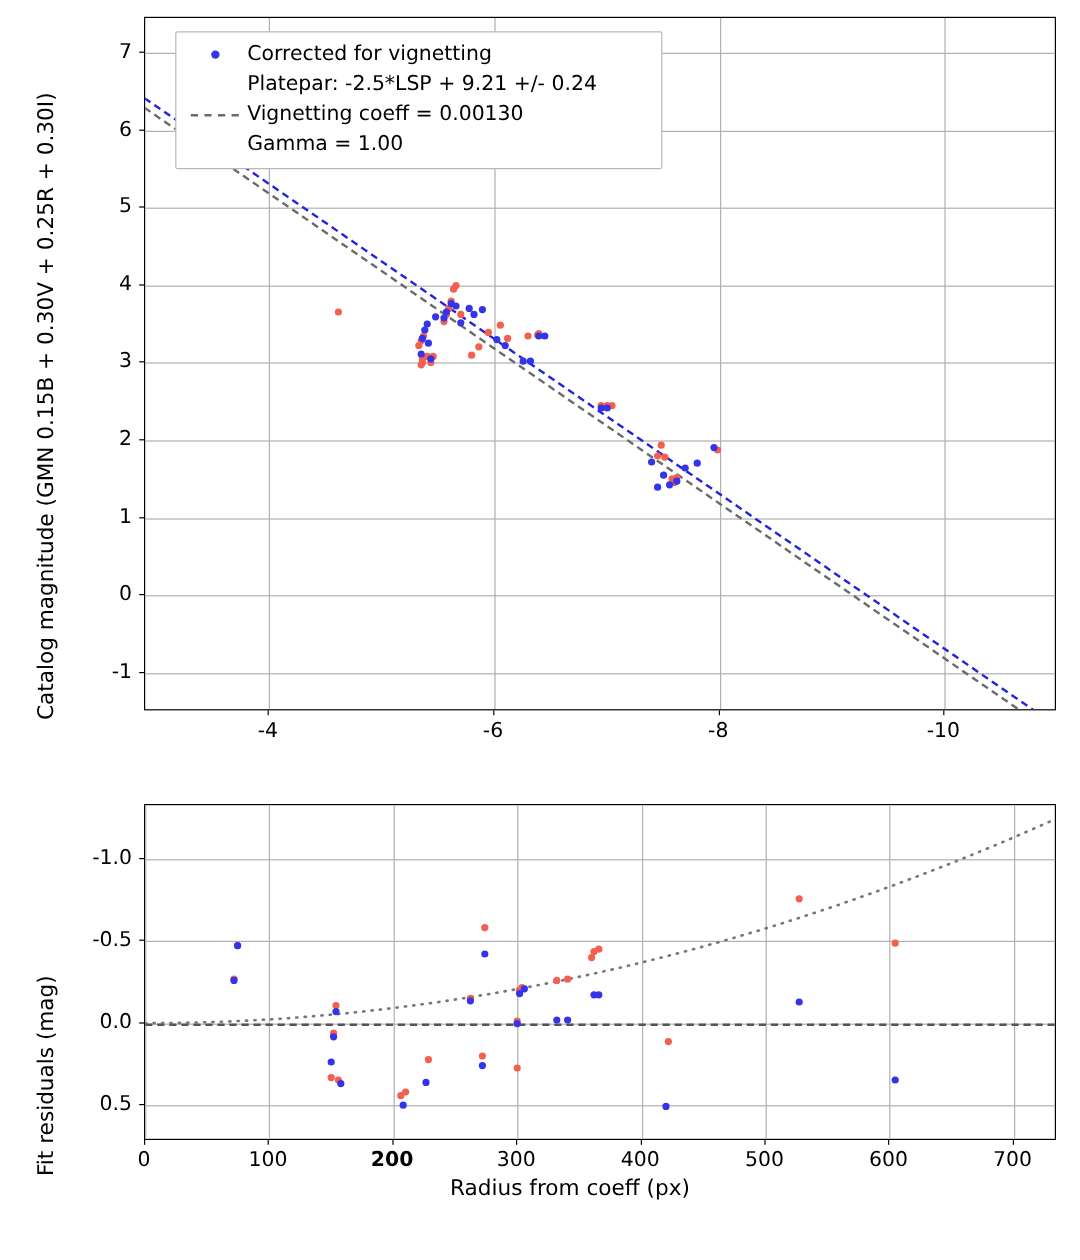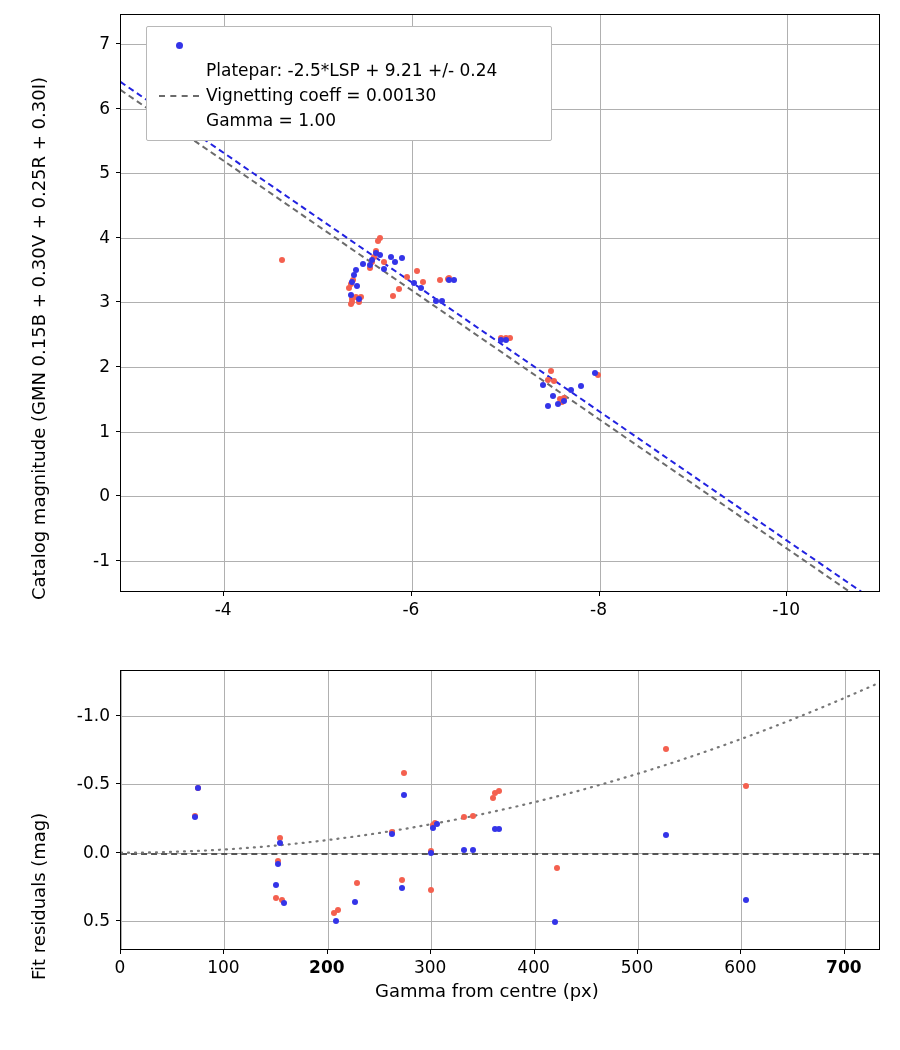--- a/index.html
+++ b/index.html
@@ -249,21 +249,21 @@
       <div class="tick y" style="left: 116px; top: 107.642px;"></div>
       <div class="ticklabel y" style="left: 40px; width: 70px; top: 107.642px;">6</div>
       <div class="tick y" style="left: 116px; top: 43.0615px;"></div>
       <div class="ticklabel y" style="left: 40px; width: 70px; top: 43.0615px;">7</div>
     </div>
 
   <div class="panel" id="panel-bottom" style="left:0; top:650px; width:900px; height:400px;">
 
     <div class="axis-title y" id="bot-ylabel" style="left:28px; top:330px;">Fit residuals (mag)</div>
 
-    <div class="axis-title" id="bot-xlabel" style="left:375px; top:330px;">Gamma from centre (px)</div>
+    <div class="axis-title" id="bot-xlabel" style="left:375px; top:330px;">Radius from coeff (px)</div>
 
     <div class="plot-area" id="bot-plot" style="left:120px; top:20px; width:760px; height:280px;">
         <div class="gridline v" style="left: 0px;"></div>
         <div class="gridline v" style="left: 103.401px;"></div>
         <div class="gridline v" style="left: 206.803px;"></div>
         <div class="gridline v" style="left: 310.204px;"></div>
         <div class="gridline v" style="left: 413.605px;"></div>
         <div class="gridline v" style="left: 517.007px;"></div>
         <div class="gridline v" style="left: 620.408px;"></div>
         <div class="gridline v" style="left: 723.81px;"></div>
@@ -329,36 +329,37 @@
       <div class="ticklabel x" style="left: 326.803px; top: 307px; font-weight: bold;">200</div>
       <div class="tick x" style="left: 430.204px; top: 300px;"></div>
       <div class="ticklabel x" style="left: 430.204px; top: 307px;">300</div>
       <div class="tick x" style="left: 533.605px; top: 300px;"></div>
       <div class="ticklabel x" style="left: 533.605px; top: 307px;">400</div>
       <div class="tick x" style="left: 637.007px; top: 300px;"></div>
       <div class="ticklabel x" style="left: 637.007px; top: 307px;">500</div>
       <div class="tick x" style="left: 740.408px; top: 300px;"></div>
       <div class="ticklabel x" style="left: 740.408px; top: 307px;">600</div>
       <div class="tick x" style="left: 843.81px; top: 300px;"></div>
-      <div class="ticklabel x" style="left: 843.81px; top: 307px; font-weight: bold;">700</div>
+      <div class="ticklabel x" style="left: 843.81px; top: 307px;">700</div>
       <div class="tick y" style="left: 116px; top: 65.0732px;"></div>
       <div class="ticklabel y" style="left: 40px; width: 70px; top: 65.0732px;">-1.0</div>
       <div class="tick y" style="left: 116px; top: 133.366px;"></div>
       <div class="ticklabel y" style="left: 40px; width: 70px; top: 133.366px;">-0.5</div>
       <div class="tick y" style="left: 116px; top: 201.659px;"></div>
       <div class="ticklabel y" style="left: 40px; width: 70px; top: 201.659px;">0.0</div>
       <div class="tick y" style="left: 116px; top: 269.951px;"></div>
       <div class="ticklabel y" style="left: 40px; width: 70px; top: 269.951px;">0.5</div>
     </div>
 
   <div class="legend" id="legend" style="left:146px; top:26px; width:406px;">
     <div class="legend-row">
       <span class="legend-key">
           <span class="key-dot corr"></span>
         </span>
+      <span class="legend-label">Corrected for vignetting</span>
     </div>
     <div class="legend-row">
       <span class="key-empty"></span>
       <span class="legend-label">Platepar: -2.5*LSP + 9.21 +/- 0.24</span>
     </div>
     <div class="legend-row">
       <span class="legend-key">
           <span class="key-dash grey"></span>
         </span>
       <span class="legend-label">Vignetting coeff = 0.00130</span>

